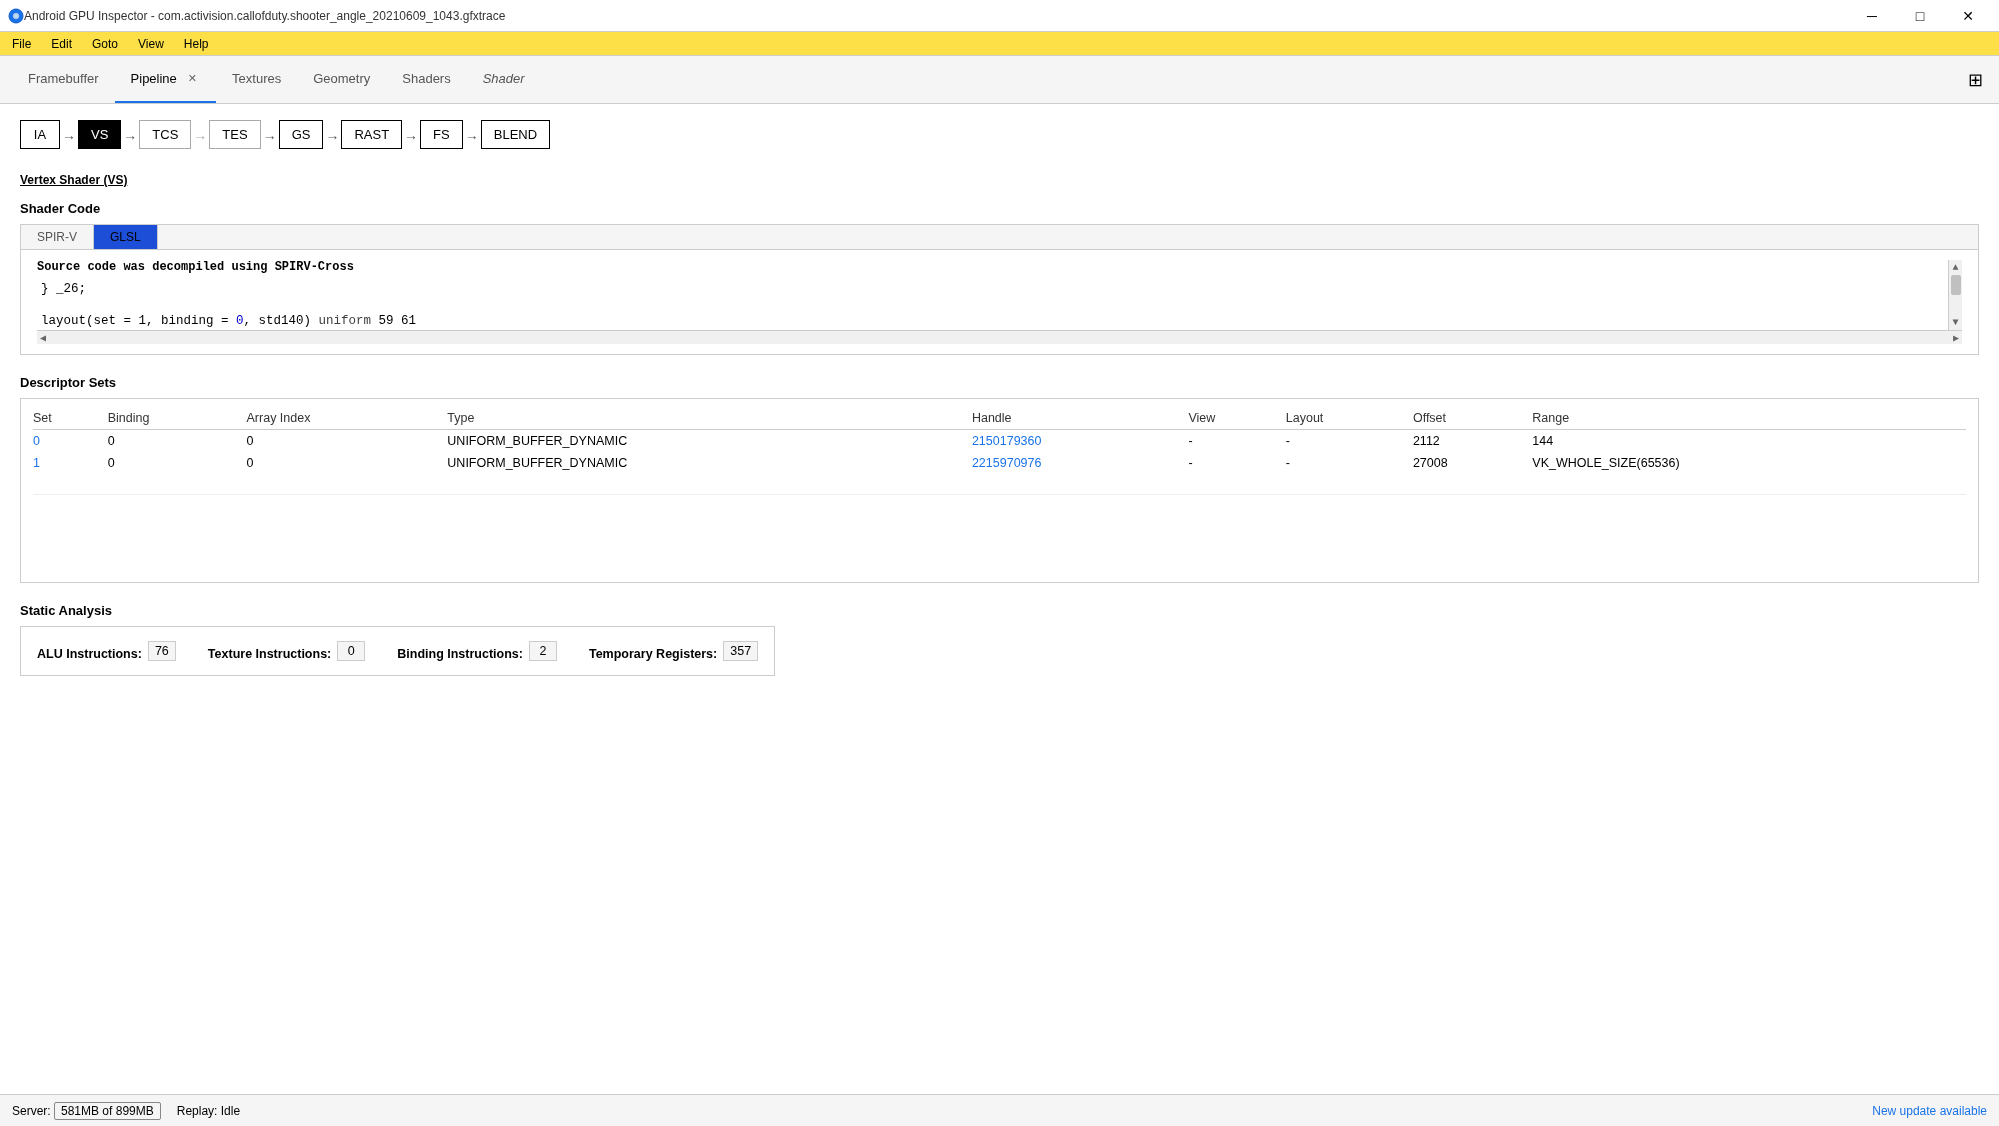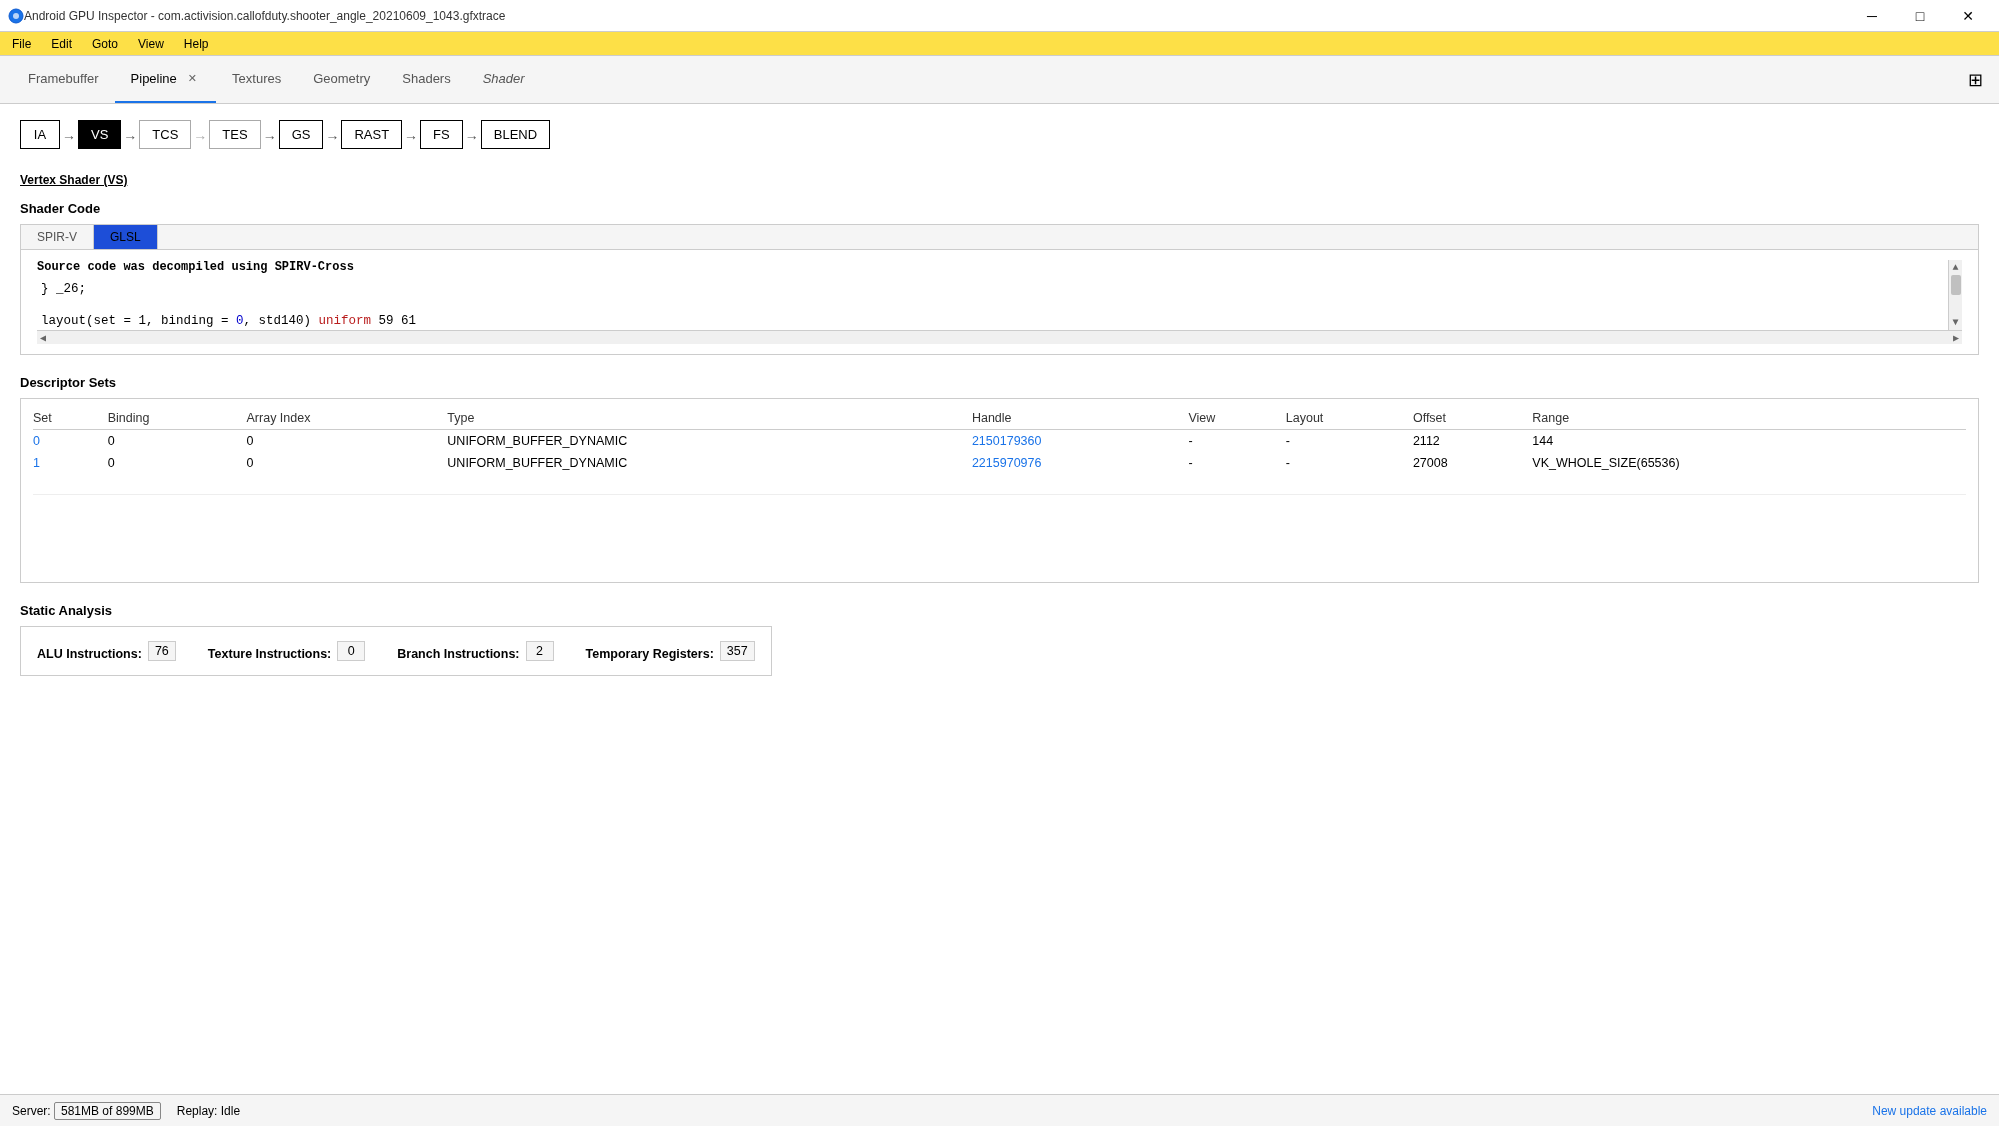--- a/index.html
+++ b/index.html
@@ -179,21 +179,21 @@
     }
     .code-note {
       font-weight: bold;
       margin-bottom: 8px;
       font-size: 12px;
     }
     .code-line {
       margin: 2px 4px;
       white-space: pre;
     }
-    .kw-purple { color: #b91c1c; }
+    .kw-purple { color: #404040; }
     .code-scrollbar-v {
       width: 14px;
       background: #f0f0f0;
       border-left: 1px solid #ccc;
       display: flex;
       flex-direction: column;
       align-items: center;
       padding: 2px 0;
     }
     .scroll-arrow {
@@ -456,21 +456,21 @@
 
   
   <div class="subsection-title">Static Analysis</div>
   <div class="static-analysis-box">
     <span class="stat-label">ALU Instructions:</span>
     <span class="stat-value">76</span>
     <span class="stat-sep"></span>
     <span class="stat-label">Texture Instructions:</span>
     <span class="stat-value">0</span>
     <span class="stat-sep"></span>
-    <span class="stat-label">Branch Instructions:</span>
+    <span class="stat-label">Binding Instructions:</span>
     <span class="stat-value">2</span>
     <span class="stat-sep"></span>
     <span class="stat-label">Temporary Registers:</span>
     <span class="stat-value">357</span>
   </div>
 
 </div>
 
 <div class="status-bar">
   <div class="status-left">

